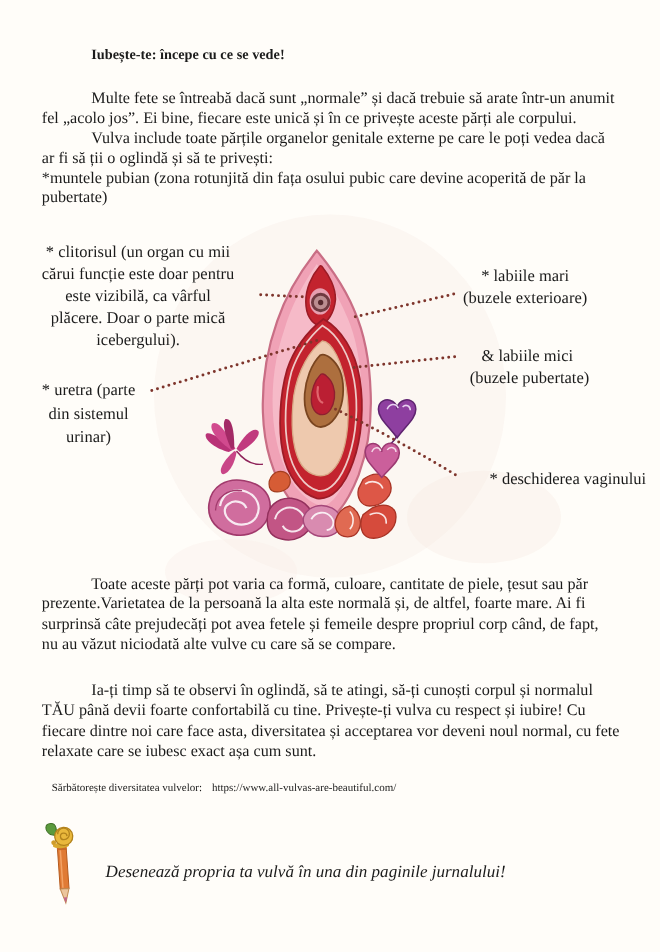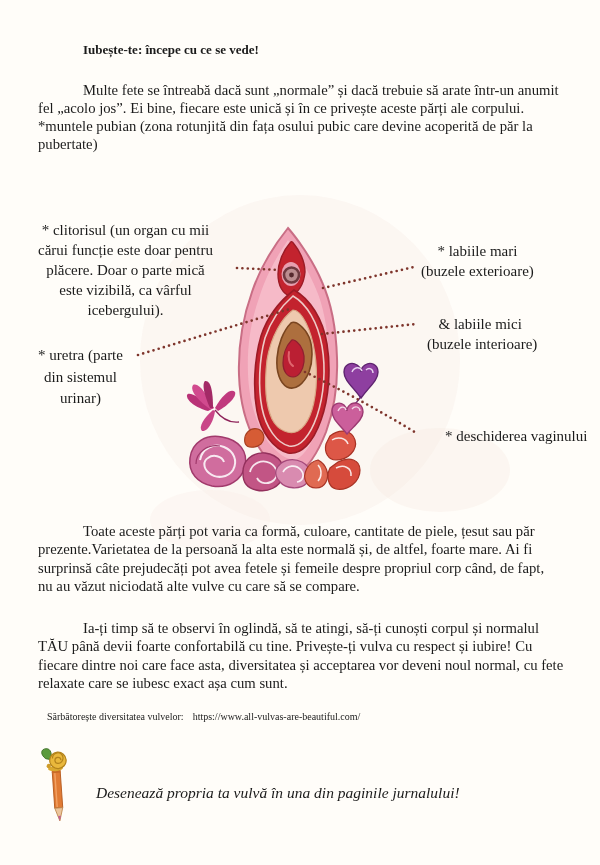--- a/index.html
+++ b/index.html
@@ -144,45 +144,46 @@
     <circle cx="60" cy="760.5" r="8.2" fill="#e9b83c" stroke="#b3831c" stroke-width="1.2"></circle>
     <path d="M63,760.5 a3,3 0 1,0 -3,3 a5.3,5.3 0 1,0 -5.3,-5.3" fill="none" stroke="#b3831c" stroke-width="1.2"></path>
   </g>
 </svg>
 </div>
 
 <div class="abs title" style="left:83px;top:42px;">Iubește-te: începe cu ce se vede!</div>
 
 <div class="abs body-text" style="left:38px;top:82px;width:524px;">
   <p class="ind">Multe fete se întreabă dacă sunt „normale” și dacă trebuie să arate într-un anumit fel „acolo jos”. Ei bine, fiecare este unică și în ce privește aceste părți ale corpului.</p>
+  <p class="ind">Vulva include toate părțile organelor genitale externe pe care le poți vedea dacă ar fi să ții o oglindă și să te privești:</p>
   <p>*muntele pubian (zona rotunjită din fața osului pubic care devine acoperită de păr la pubertate)</p>
 </div>
 
 <div class="abs lbl" style="left:38px;top:220px;line-height:20px;">
   <div>* clitorisul (un organ cu mii</div>
   <div>cărui funcție este doar pentru</div>
+  <div>este vizibilă, ca vârful</div>
   <div>plăcere. Doar o parte mică</div>
-  <div>este vizibilă, ca vârful</div>
   <div>icebergului).</div>
 </div>
 
 <div class="abs lbl" style="left:38px;top:345px;line-height:21.5px;">
   <div>* uretra (parte</div>
   <div>din sistemul</div>
   <div>urinar)</div>
 </div>
 
 <div class="abs lbl" style="left:421px;top:242px;line-height:19.5px;">
   <div>* labiile mari</div>
   <div>(buzele exterioare)</div>
 </div>
 
 <div class="abs lbl" style="left:423px;top:315px;line-height:19.5px;">
   <div>&amp; labiile mici</div>
-  <div style="padding-left:4px;">(buzele interioare)</div>
+  <div style="padding-left:4px;">(buzele pubertate)</div>
 </div>
 
 <div class="abs lbl" style="left:421px;top:428px;margin-left:24px;">* deschiderea vaginului</div>
 
 <div class="abs body-text" style="left:38px;top:522px;width:524px;line-height:18.4px;">
   <p class="ind">Toate aceste părți pot varia ca formă, culoare, cantitate de piele, țesut sau păr prezente.Varietatea de la persoană la alta este normală și, de altfel, foarte mare. Ai fi surprinsă câte prejudecăți pot avea fetele și femeile despre propriul corp când, de fapt, nu au văzut niciodată alte vulve cu care să se compare.</p>
 </div>
 
 <div class="abs body-text" style="left:38px;top:619px;width:530px;line-height:18.4px;">
   <p class="ind">Ia-ți timp să te observi în oglindă, să te atingi, să-ți cunoști corpul și normalul TĂU până devii foarte confortabilă cu tine. Privește-ți vulva cu respect și iubire! Cu fiecare dintre noi care face asta, diversitatea și acceptarea vor deveni noul normal, cu fete relaxate care se iubesc exact așa cum sunt.</p>

